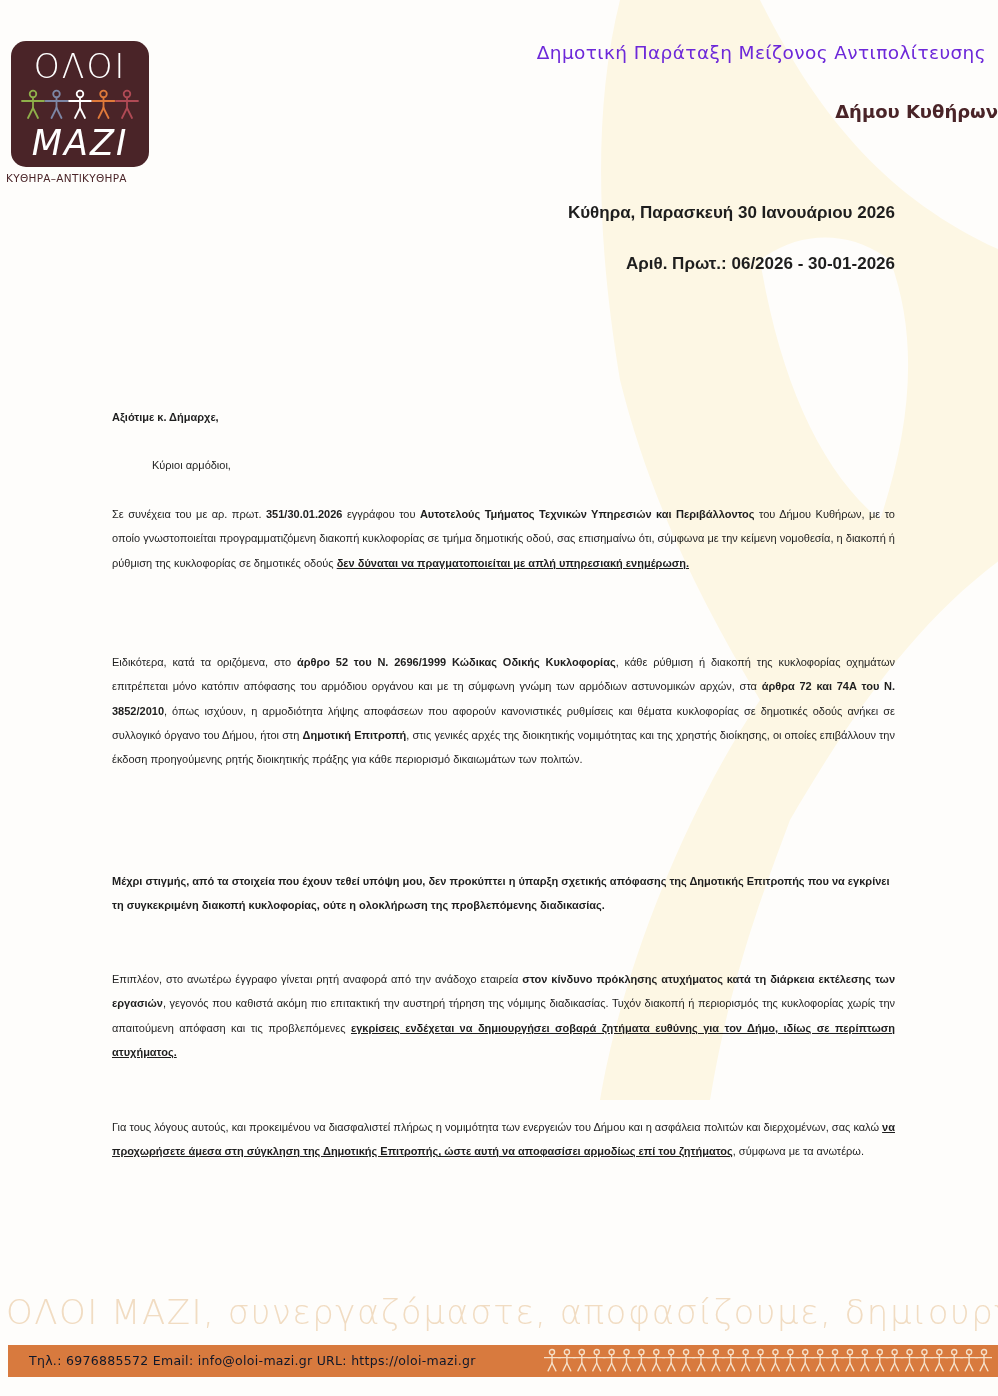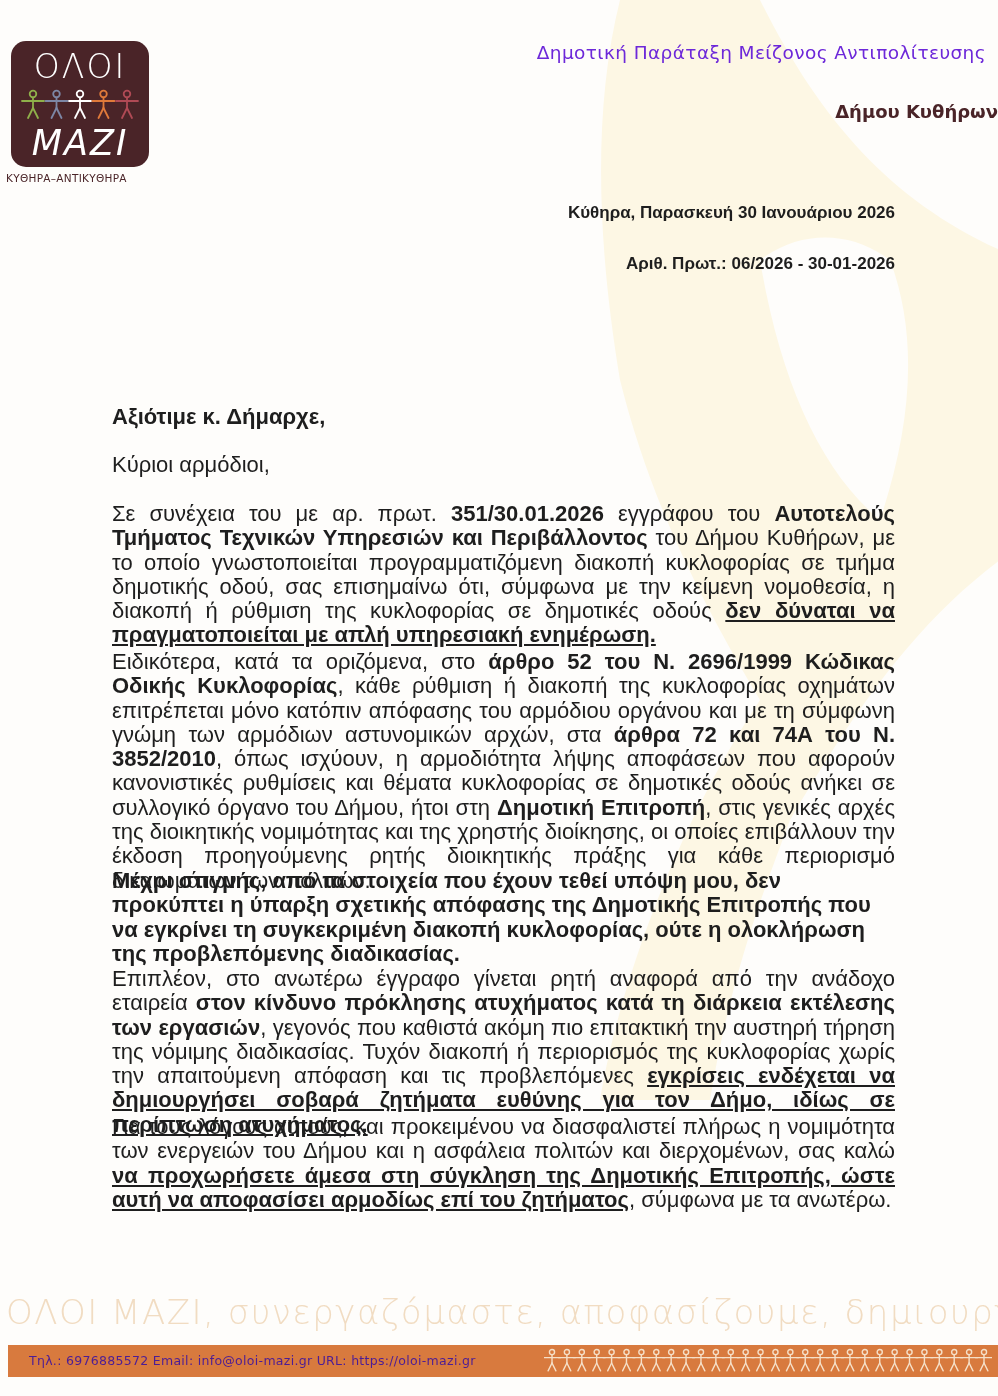--- a/index.html
+++ b/index.html
@@ -20,34 +20,34 @@
 
   
   .hdr-line1 { position: absolute; right: 12px; top: 42px; font-size: 18.5px; color: #6d28d9; white-space: nowrap; letter-spacing: 0.4px; }
   .hdr-line2 { position: absolute; right: 0; top: 69px; font-size: 18px; font-weight: bold; color: #4a2428; white-space: nowrap; margin-top: 32px; }
 
   .meta { position: absolute; right: 103px; font-size: 17px; font-weight: bold; font-family: "Liberation Sans", sans-serif; white-space: nowrap; }
   .meta.date { top: 203px; }
   .meta.ref { top: 254px; }
 
   
-  .content { position: absolute; left: 112px; width: 783px; font-family: "Liberation Sans", sans-serif; font-size: 22px; line-height: 24.3px; }
+  .content { position: absolute; left: 112px; width: 783px; font-family: "Liberation Sans", sans-serif; font-size: 11px; line-height: 24.3px; }
   .content p { text-align: justify; }
   .salute { top: 405px; font-weight: bold; }
-  .greet { top: 453px; }
+  .greet { top: 453px; margin-left: 40px; }
   .p1 { top: 502px; }
   .p2 { top: 650px; }
   .p3 { top: 869px; font-weight: bold; text-align: left !important; }
   .p4 { top: 967px; }
   .p5 { top: 1115px; }
 
   
   .slogan { position: absolute; left: 6px; top: 1292px; font-size: 34px; color: #f1dcc2; white-space: nowrap; letter-spacing: 1.5px; font-weight: 300; }
   .footer-bar { position: absolute; left: 8px; top: 1345px; width: 990px; height: 32px; background: #d87a3e; }
-  .footer-contact { position: absolute; left: 21px; top: 8px; font-size: 12.5px; color: #4c1d95; white-space: nowrap; letter-spacing: 0.3px; }
+  .footer-contact { position: absolute; left: 21px; top: 8px; font-size: 12.5px; color: #0f172a; white-space: nowrap; letter-spacing: 0.3px; }
   .footer-people { position: absolute; left: 536px; top: 3px; width: 448px; height: 26px; }
 </style>
 </head>
 <body>
 
 <svg class="watermark" viewBox="0 0 440 1290" preserveAspectRatio="none">
   <path d="M60 0 L200 0 C260 120 330 200 440 250 L440 560 C360 620 300 700 230 820 C200 900 170 980 150 1100 L40 1100 C60 980 120 820 200 700 C140 600 90 500 60 380 C40 260 30 120 60 0 Z M200 260 C220 380 260 470 320 520 C350 430 360 340 330 260 C290 230 240 230 200 260 Z" fill="#fdf7e4" fill-rule="evenodd"></path>
 </svg>
 
 <div class="logo">

